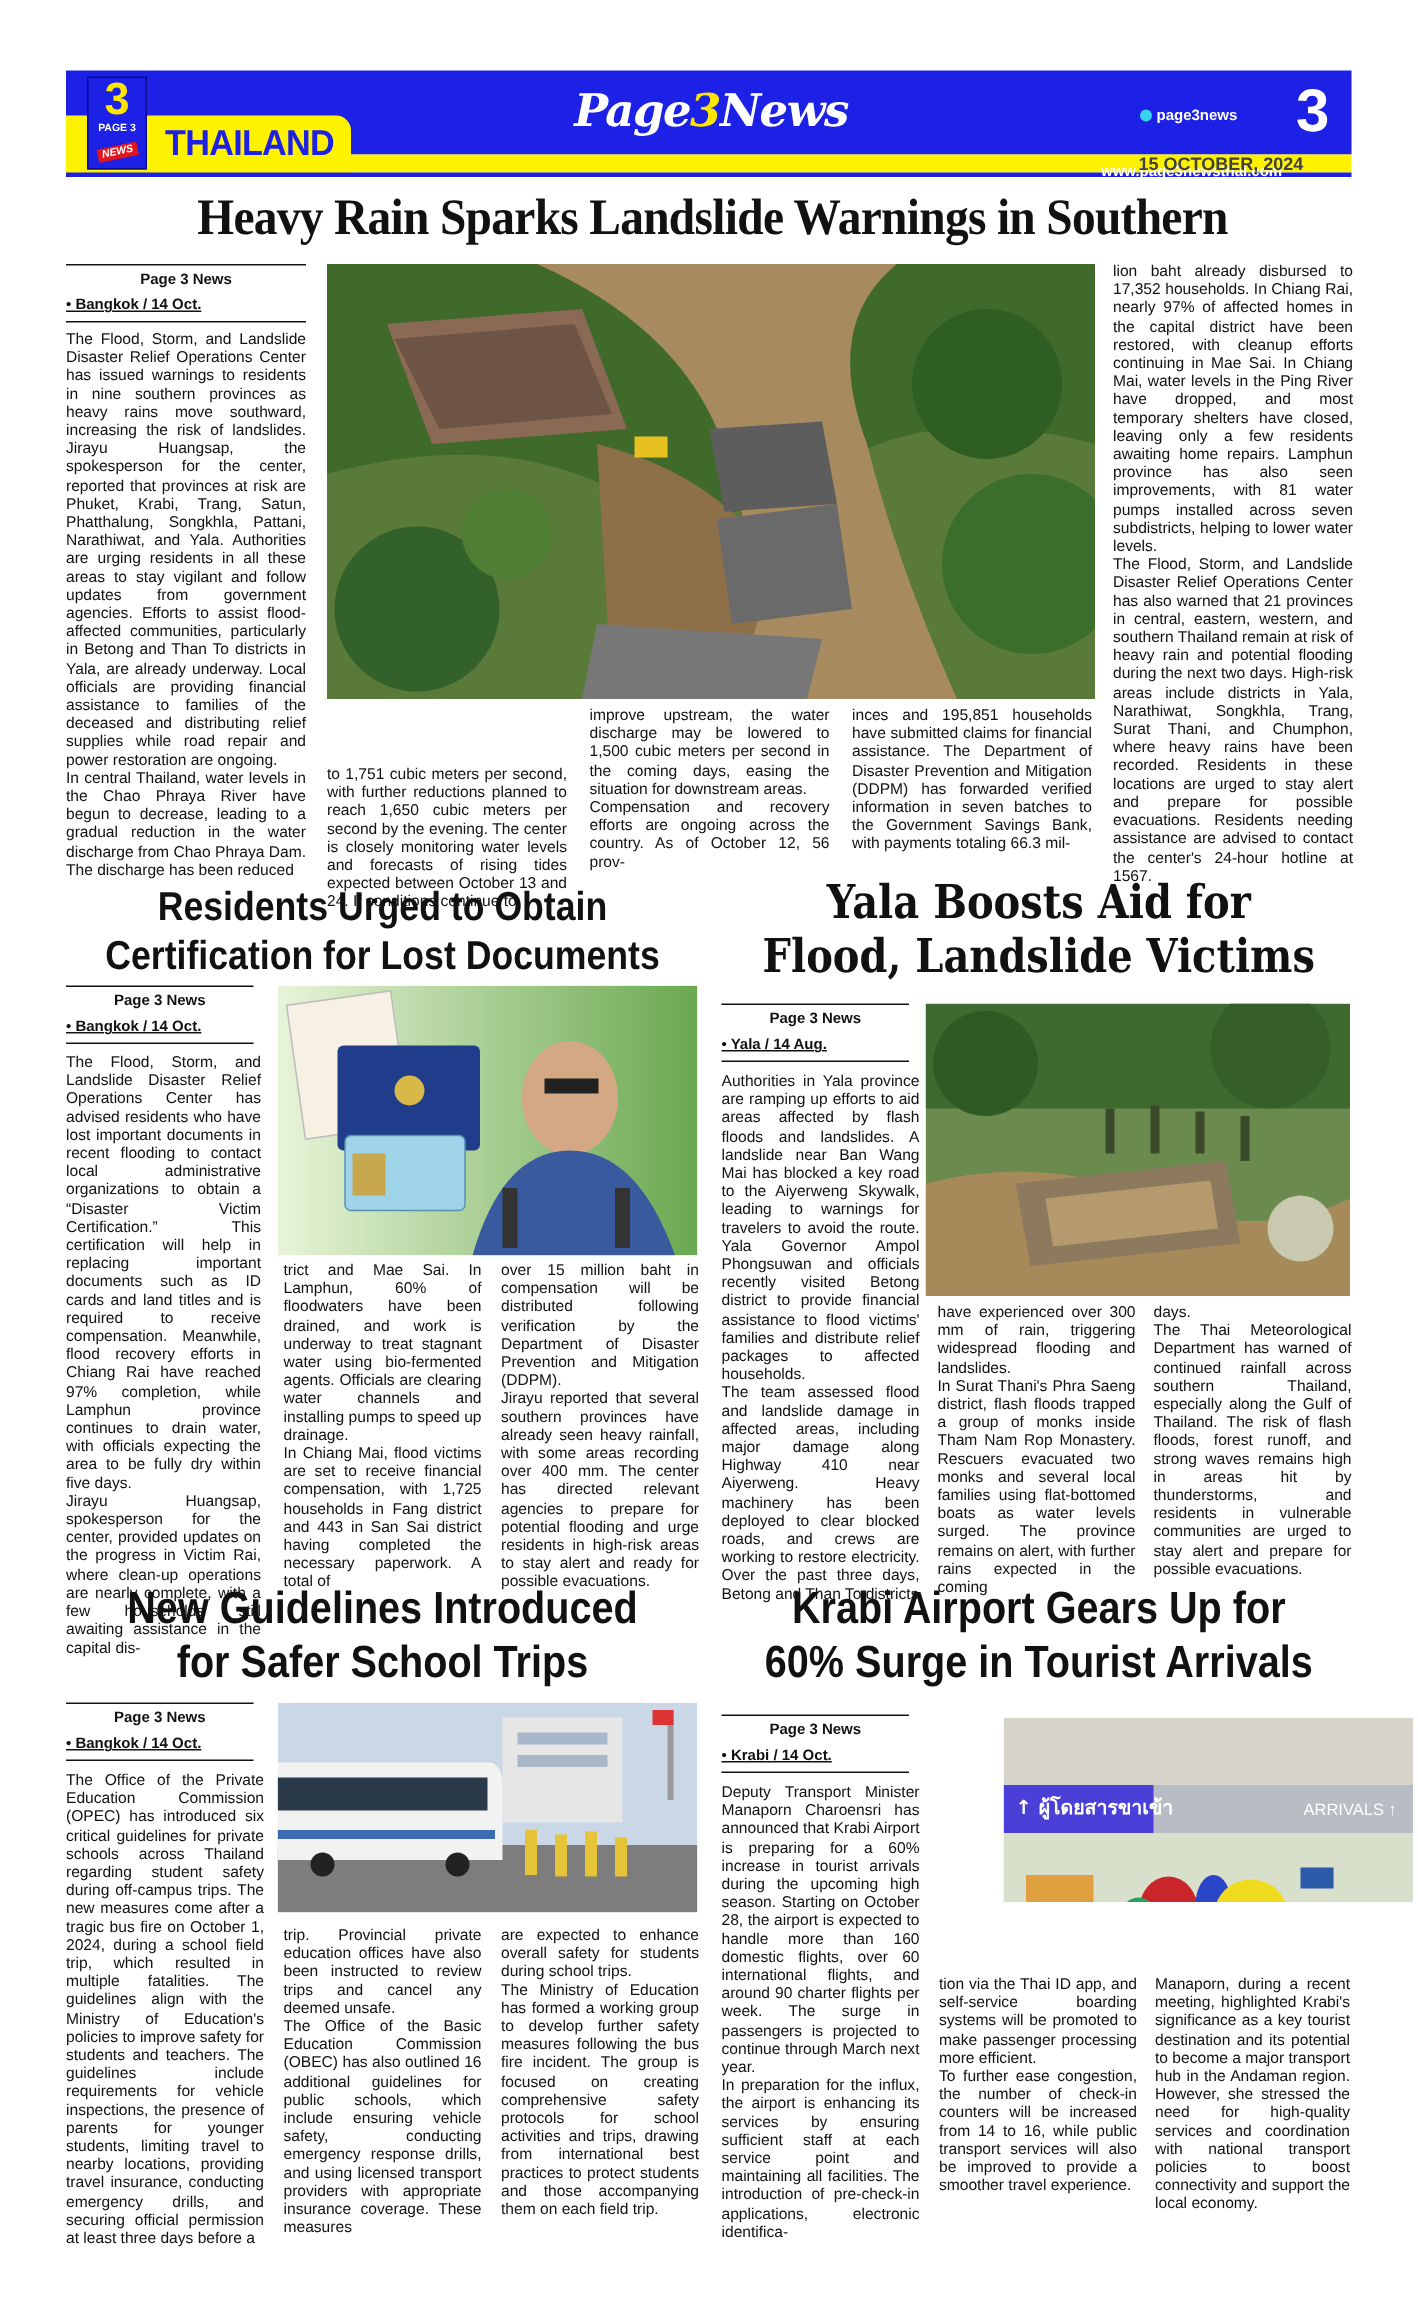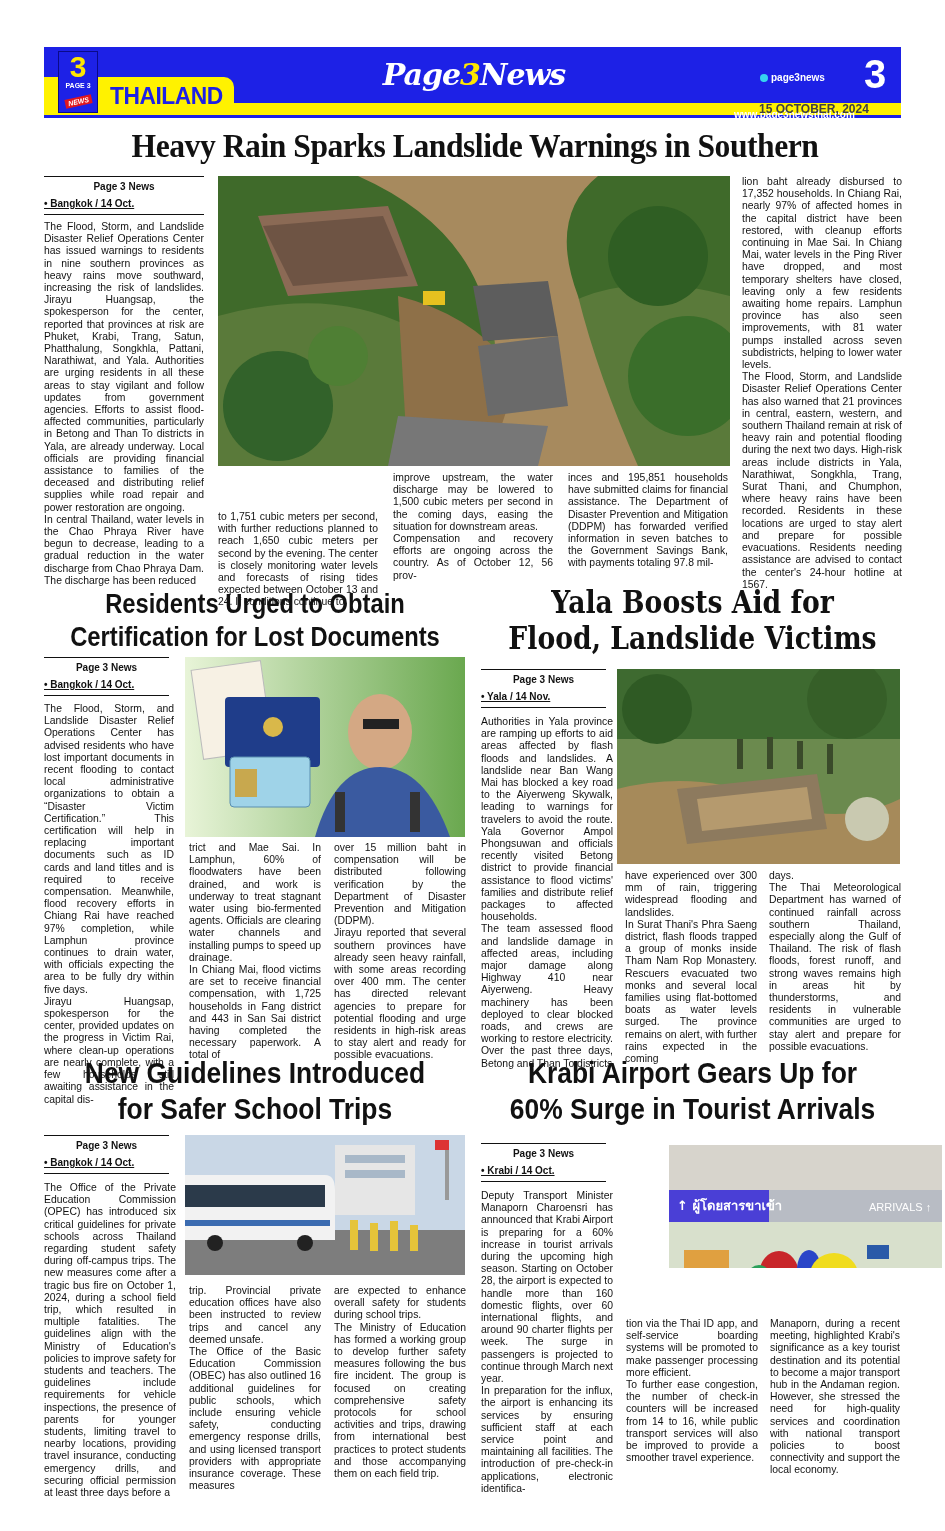--- a/index.html
+++ b/index.html
@@ -92,21 +92,21 @@
   <p>In central Thailand, water levels in the Chao Phraya River have begun to decrease, leading to a gradual reduction in the water discharge from Chao Phraya Dam. The discharge has been reduced</p>
 </div>
 <div class="abs col" style="left:218px;top:472px;width:160px;margin-top:39px;">
   <p>to 1,751 cubic meters per second, with further reductions planned to reach 1,650 cubic meters per second by the evening. The center is closely monitoring water levels and forecasts of rising tides expected between October 13 and 24. If conditions continue to</p>
 </div>
 <div class="abs col" style="left:393px;top:472px;width:160px;">
   <p>improve upstream, the water discharge may be lowered to 1,500 cubic meters per second in the coming days, easing the situation for downstream areas.</p>
   <p>Compensation and recovery efforts are ongoing across the country. As of October 12, 56 prov-</p>
 </div>
 <div class="abs col" style="left:568px;top:472px;width:160px;">
-  <p>inces and 195,851 households have submitted claims for financial assistance. The Department of Disaster Prevention and Mitigation (DDPM) has forwarded verified information in seven batches to the Government Savings Bank, with payments totaling 97.8 mil-</p>
+  <p>inces and 195,851 households have submitted claims for financial assistance. The Department of Disaster Prevention and Mitigation (DDPM) has forwarded verified information in seven batches to the Government Savings Bank, with payments totaling 66.3 mil-</p>
 </div>
 <div class="abs col" style="left:742px;top:176px;width:160px;">
   <p>lion baht already disbursed to 17,352 households. In Chiang Rai, nearly 97% of affected homes in the capital district have been restored, with cleanup efforts continuing in Mae Sai. In Chiang Mai, water levels in the Ping River have dropped, and most temporary shelters have closed, leaving only a few residents awaiting home repairs. Lamphun province has also seen improvements, with 81 water pumps installed across seven subdistricts, helping to lower water levels.</p>
   <p>The Flood, Storm, and Landslide Disaster Relief Operations Center has also warned that 21 provinces in central, eastern, western, and southern Thailand remain at risk of heavy rain and potential flooding during the next two days. High-risk areas include districts in Yala, Narathiwat, Songkhla, Trang, Surat Thani, and Chumphon, where heavy rains have been recorded. Residents in these locations are urged to stay alert and prepare for possible evacuations. Residents needing assistance are advised to contact the center's 24-hour hotline at 1567.</p>
 </div>
 
 <div id="h2" class="abs headline">Residents Urged to Obtain Certification for Lost Documents</div>
 <div class="abs byline" style="left:44px;top:657px;width:125px;">
   <div class="rule"></div>
   <div class="src">Page 3 News</div>
@@ -143,21 +143,21 @@
 </div>
 <div class="abs col" style="left:334px;top:842px;width:132px;">
   <p>over 15 million baht in compensation will be distributed following verification by the Department of Disaster Prevention and Mitigation (DDPM).</p>
   <p>Jirayu reported that several southern provinces have already seen heavy rainfall, with some areas recording over 400 mm. The center has directed relevant agencies to prepare for potential flooding and urge residents in high-risk areas to stay alert and ready for possible evacuations.</p>
 </div>
 
 <div id="h3" class="abs headline">Yala Boosts Aid for Flood, Landslide Victims</div>
 <div class="abs byline" style="left:481px;top:669px;width:125px;">
   <div class="rule"></div>
   <div class="src">Page 3 News</div>
-  <div class="loc ul">• Yala  / 14 Nov.</div>
+  <div class="loc ul">• Yala  / 14 Aug.</div>
 </div>
 <div class="abs photo" style="left:617px;top:669px;width:283px;height:195px;">
   <svg width="283" height="195" viewBox="0 0 283 195">
     <rect width="283" height="195" fill="#6b8a4e"></rect>
     <rect width="283" height="70" fill="#3e6a30"></rect>
     <circle cx="40" cy="40" r="35" fill="#2f5a24"></circle>
     <circle cx="230" cy="30" r="40" fill="#365f28"></circle>
     <path d="M0 120 Q80 100 150 130 Q220 160 283 130 V195 H0 Z" fill="#a68a5a"></path>
     <path d="M60 120 L200 105 L210 160 L70 175 Z" fill="#8d7a5e"></path>
     <path d="M80 130 L190 118 L195 150 L85 162 Z" fill="#b59a6e"></path>

